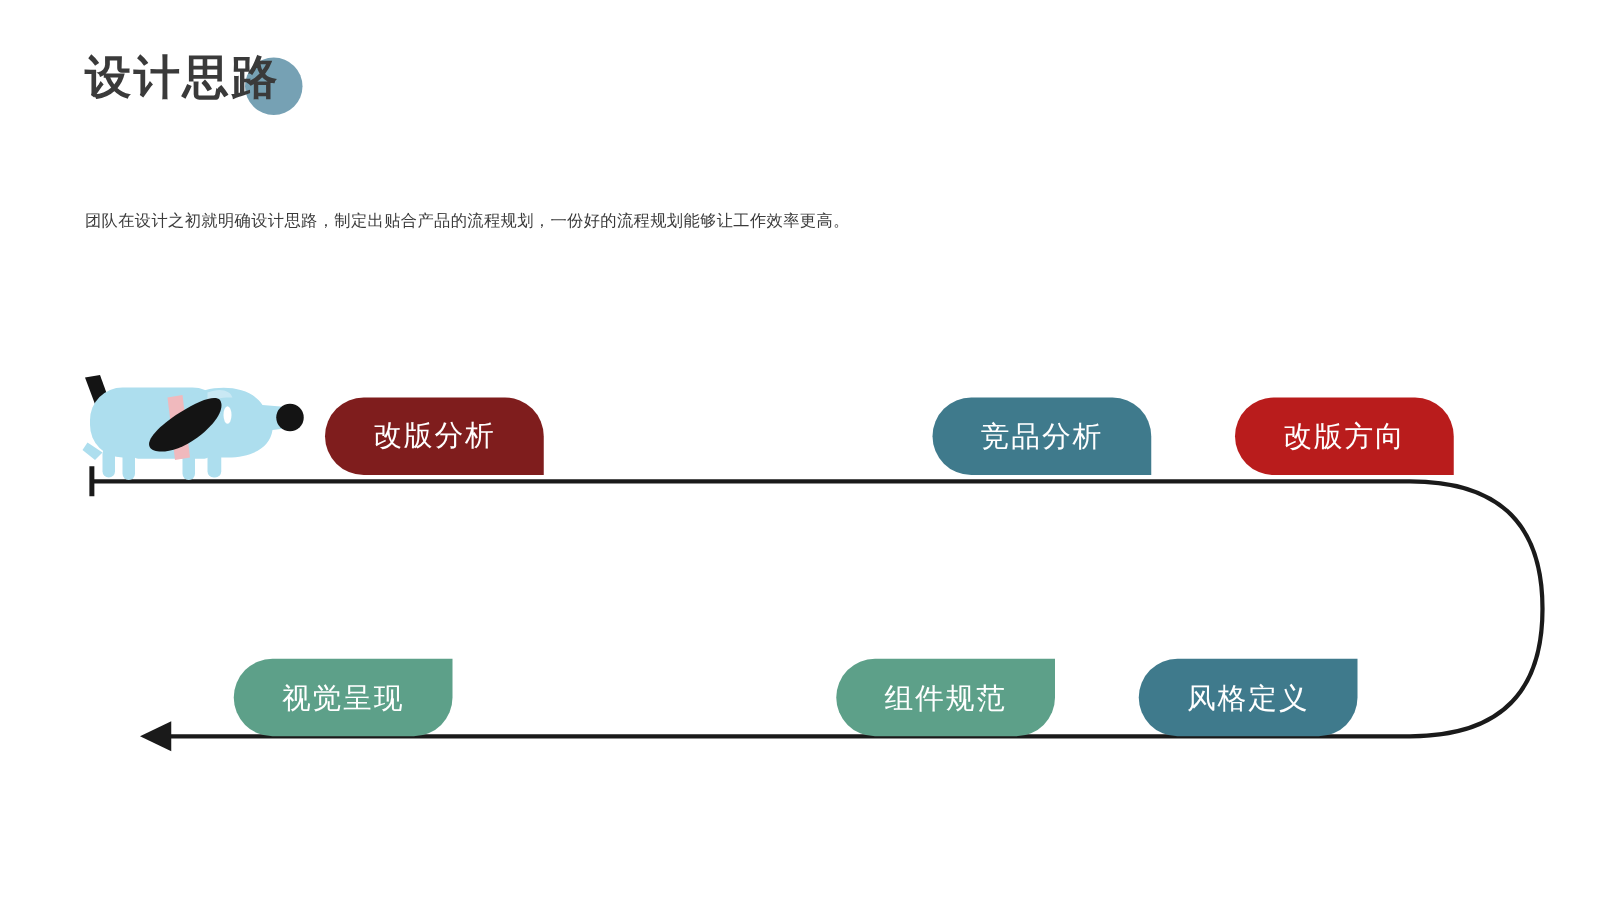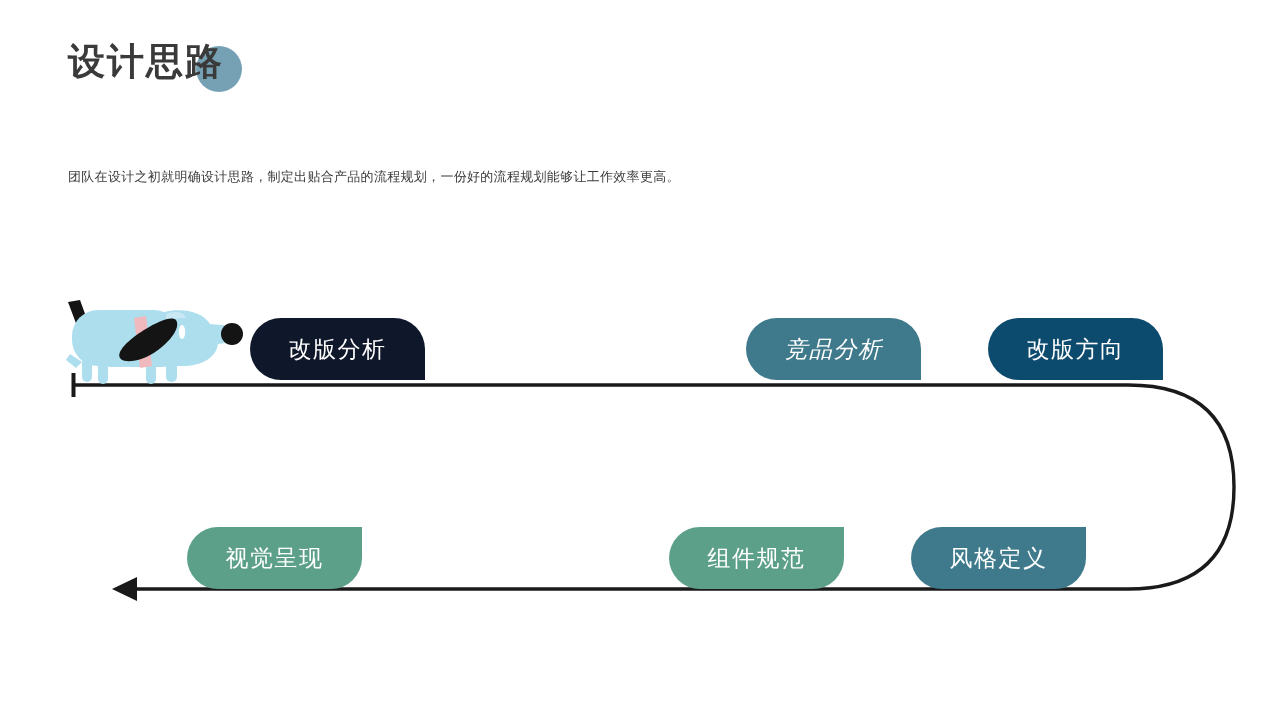--- a/index.html
+++ b/index.html
@@ -151,27 +151,27 @@
     <path d="M76 22 L88 20 L94 70 L82 72 Z" fill="#f0b9bd"></path>
 
     <path d="M118 24 C122 30, 116 42, 100 54 C84 66, 66 68, 62 62
              C58 56, 70 44, 86 34 C102 24, 114 20, 118 24 Z" fill="#141414"></path>
 
     <ellipse cx="124" cy="36" rx="3.2" ry="7" fill="#ffffff"></ellipse>
 
     <circle cx="174" cy="38" r="11" fill="#141414"></circle>
   </svg>
 
-  <div class="pill row-top" style="left: 250px; top: 318px; width: 175px; background: #0f172a;">
+  <div class="pill row-top" style="left: 260px; top: 318px; width: 175px; background: #7f1d1d; font-family: Liberation Serif, serif;">
     <span>改版分析</span>
   </div>
-  <div class="pill row-top" style="left: 746px; top: 318px; width: 175px; background: rgb(63, 122, 140); font-style: italic;">
+  <div class="pill row-top" style="left: 746px; top: 318px; width: 175px; background: rgb(63, 122, 140);">
     <span>竞品分析</span>
   </div>
-  <div class="pill row-top" style="left: 988px; top: 318px; width: 175px; background: #0c4a6e;">
+  <div class="pill row-top" style="left: 988px; top: 318px; width: 175px; background: #b91c1c;">
     <span>改版方向</span>
   </div>
 
   <div class="pill row-bottom" style="left: 187px; top: 527px; width: 175px; background: rgb(93, 160, 137);">
     <span>视觉呈现</span>
   </div>
   <div class="pill row-bottom" style="left: 669px; top: 527px; width: 175px; background: rgb(93, 160, 137);">
     <span>组件规范</span>
   </div>
   <div class="pill row-bottom" style="left: 911px; top: 527px; width: 175px; background: rgb(63, 122, 140);">

